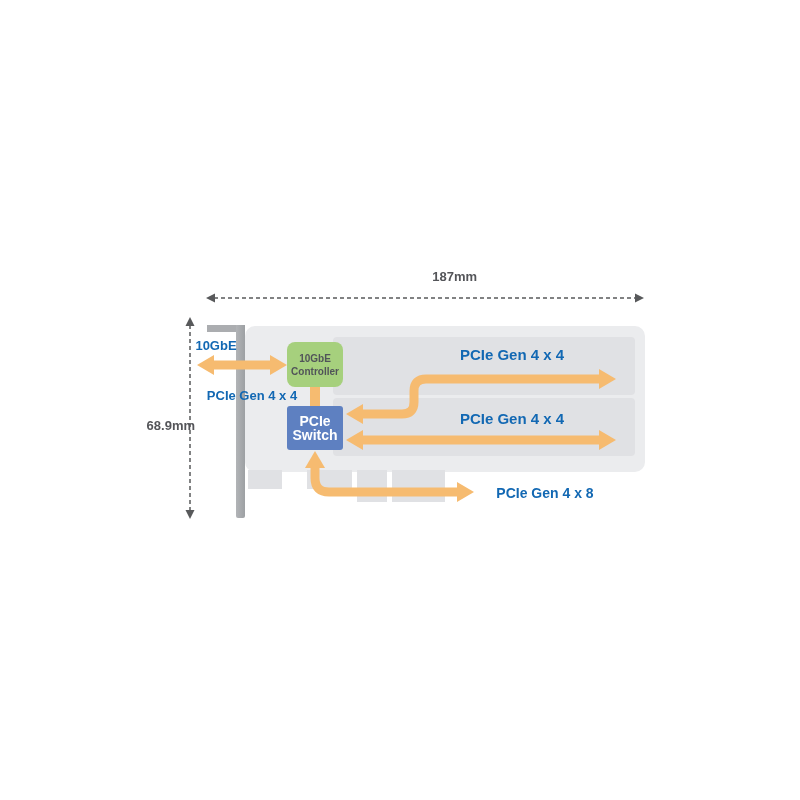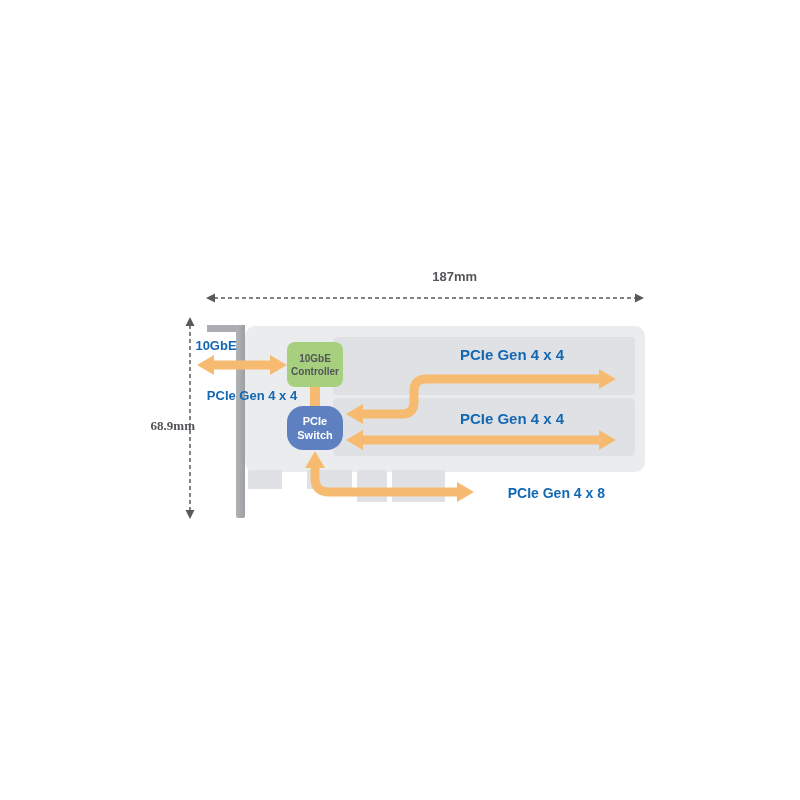--- a/index.html
+++ b/index.html
@@ -50,41 +50,41 @@
     align-items: center; justify-content: center;
     text-align: center; font-weight: bold;
   }
   .node-controller {
     left: 287px; top: 342px; width: 56px; height: 45px;
     background: #a6d07d; border-radius: 8px;
     color: #515459; font-size: 10px; line-height: 13px;
   }
   .node-switch {
     left: 287px; top: 406px; width: 56px; height: 44px;
-    background: #5e80c1; border-radius: 16px;
-    color: #ffffff; font-size: 11px; line-height: 14px;
+    background: #5e80c1; border-radius: 3px;
+    color: #ffffff; font-size: 14px; line-height: 14px;
   }
 
   
   .lbl {
     font-weight: bold; color: #1268b3; text-align: center;
     white-space: nowrap;
   }
   .lbl-port      { left: 186px; top: 338px; width: 60px;  font-size: 13px; }
   .lbl-ctl-link  { left: 206px; top: 388px; width: 92px;  font-size: 13px; }
   .lbl-slot1     { left: 437px; top: 346px; width: 150px; font-size: 15px; }
   .lbl-slot2     { left: 437px; top: 410px; width: 150px; font-size: 15px; }
-  .lbl-host      { left: 485px; top: 485px; width: 120px; font-size: 14px; text-align: right; }
+  .lbl-host      { left: 485px; top: 485px; width: 120px; font-size: 14px; text-align: center; }
 
   .dim-label {
     font-weight: bold; color: #545559; text-align: right;
     font-size: 13px; white-space: nowrap;
   }
   .dim-w { left: 377px; top: 269px; width: 100px; }
-  .dim-h { left: 115px; top: 418px; width: 80px; font-family: Liberation Serif, serif; }
+  .dim-h { left: 115px; top: 418px; width: 80px; }
 </style>
 </head>
 <body>
 
 <div class="stage">
 
   <div class="abs card-body"></div>
   <div class="abs bay bay1"></div>
   <div class="abs bay bay2"></div>
   <div class="abs tab tab1"></div>

